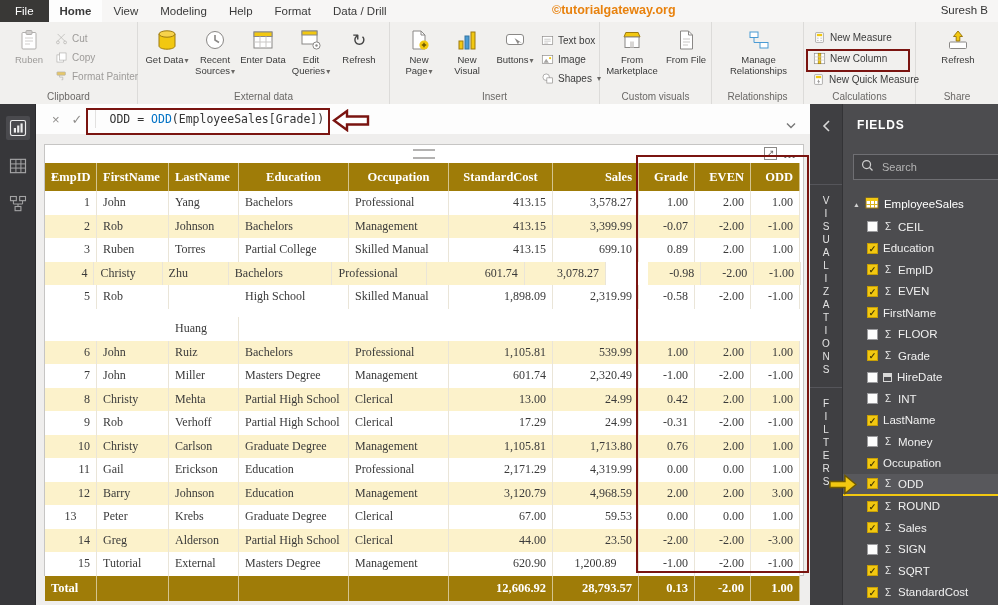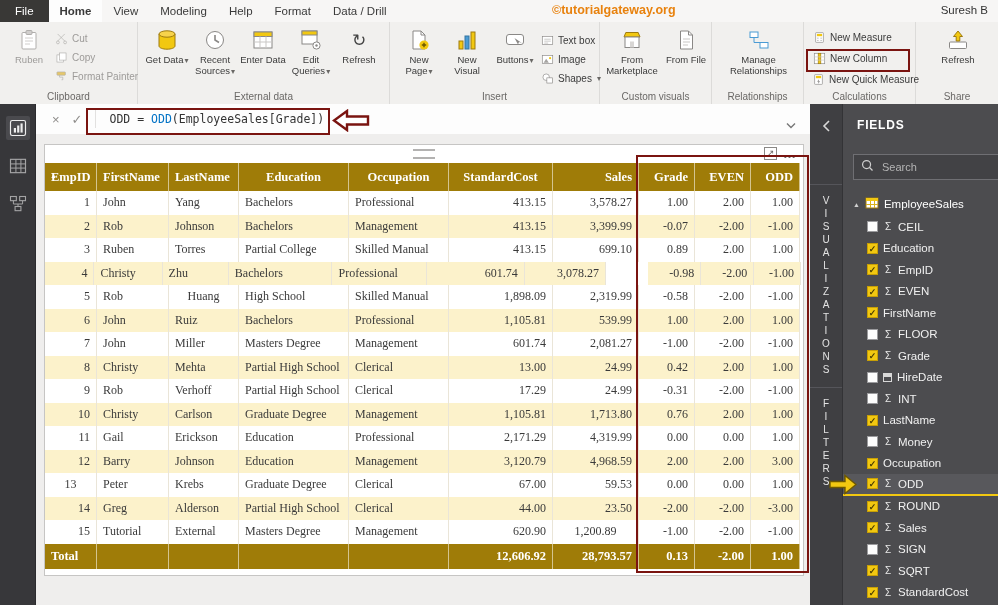--- a/index.html
+++ b/index.html
@@ -471,21 +471,21 @@
               <div class="tcell" style="width: 100px; text-align: left;">Professional</div>
               <div class="tcell" style="width: 104px; text-align: right;">601.74</div>
               <div class="tcell" style="width: 86px; text-align: right;">3,078.27</div>
               <div class="tcell" style="width: 56px; text-align: right; margin-left: 42px;">-0.98</div>
               <div class="tcell" style="width: 56px; text-align: right;">-2.00</div>
               <div class="tcell" style="width: 49px; text-align: right;">-1.00</div>
             </div>
             <div class="trow">
               <div class="tcell" style="width: 52px; text-align: right;">5</div>
               <div class="tcell" style="width: 72px; text-align: left;">Rob</div>
-              <div class="tcell" style="width: 70px; text-align: center;">Huang</div>
+              <div class="tcell" style="width: 70px; text-align: left; margin-top: 32px;">Huang</div>
               <div class="tcell" style="width: 110px; text-align: left;">High School</div>
               <div class="tcell" style="width: 100px; text-align: left;">Skilled Manual</div>
               <div class="tcell" style="width: 104px; text-align: right;">1,898.09</div>
               <div class="tcell" style="width: 86px; text-align: right;">2,319.99</div>
               <div class="tcell" style="width: 56px; text-align: right;">-0.58</div>
               <div class="tcell" style="width: 56px; text-align: right;">-2.00</div>
               <div class="tcell" style="width: 49px; text-align: right;">-1.00</div>
             </div>
             <div class="trow alt">
               <div class="tcell" style="width: 52px; text-align: right;">6</div>
@@ -499,21 +499,21 @@
               <div class="tcell" style="width: 56px; text-align: right;">2.00</div>
               <div class="tcell" style="width: 49px; text-align: right;">1.00</div>
             </div>
             <div class="trow">
               <div class="tcell" style="width: 52px; text-align: right;">7</div>
               <div class="tcell" style="width: 72px; text-align: left;">John</div>
               <div class="tcell" style="width: 70px; text-align: left;">Miller</div>
               <div class="tcell" style="width: 110px; text-align: left;">Masters Degree</div>
               <div class="tcell" style="width: 100px; text-align: left;">Management</div>
               <div class="tcell" style="width: 104px; text-align: right;">601.74</div>
-              <div class="tcell" style="width: 86px; text-align: right;">2,081.27</div>
+              <div class="tcell" style="width: 86px; text-align: right;">2,320.49</div>
               <div class="tcell" style="width: 56px; text-align: right;">-1.00</div>
               <div class="tcell" style="width: 56px; text-align: right;">-2.00</div>
               <div class="tcell" style="width: 49px; text-align: right;">-1.00</div>
             </div>
             <div class="trow alt">
               <div class="tcell" style="width: 52px; text-align: right;">8</div>
               <div class="tcell" style="width: 72px; text-align: left;">Christy</div>
               <div class="tcell" style="width: 70px; text-align: left;">Mehta</div>
               <div class="tcell" style="width: 110px; text-align: left;">Partial High School</div>
               <div class="tcell" style="width: 100px; text-align: left;">Clerical</div>

